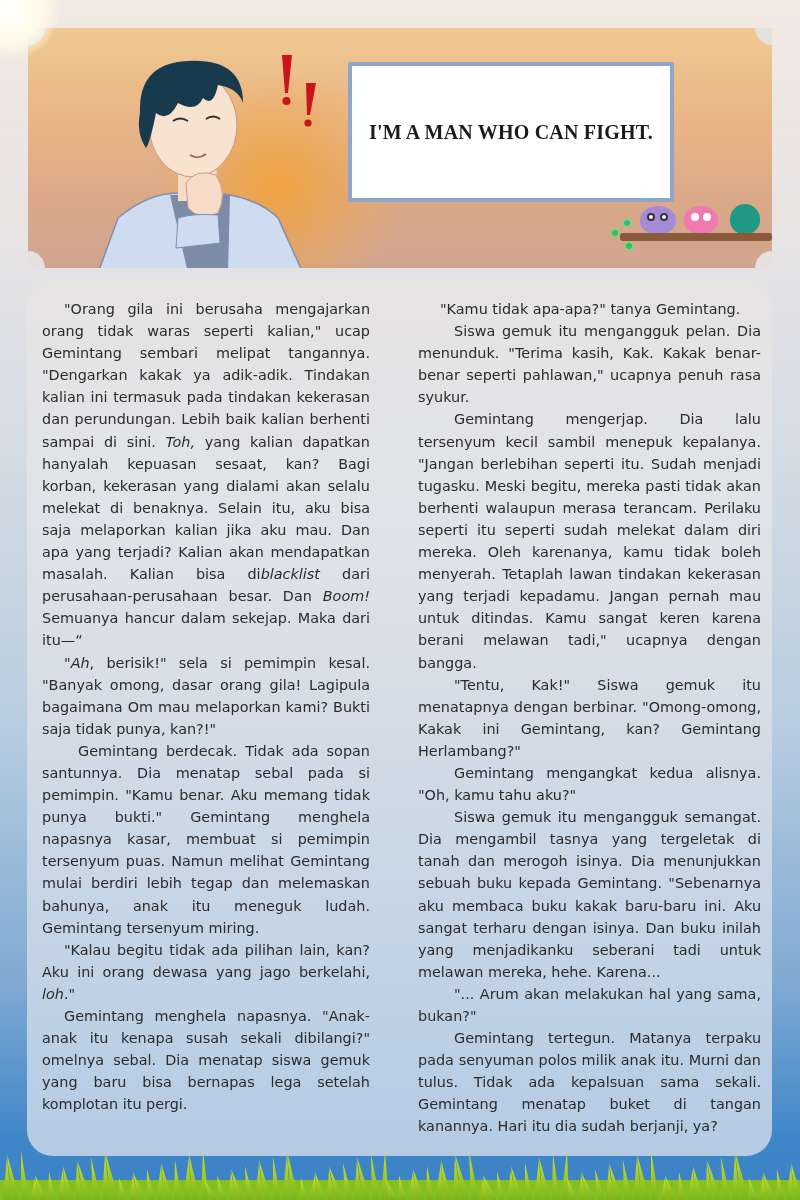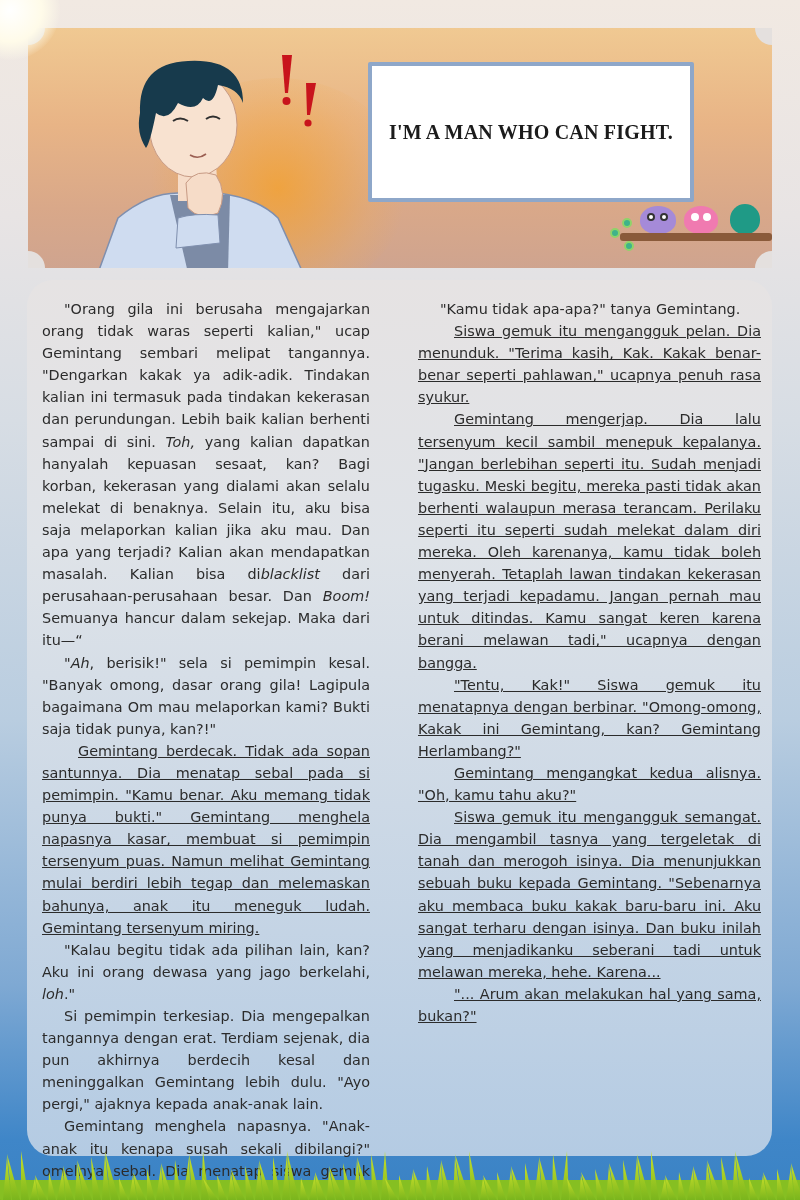--- a/index.html
+++ b/index.html
@@ -46,21 +46,21 @@
     border-radius: 26px;
   }
   .col {
     position: absolute; top: 298px;
     font-family: "DejaVu Sans", sans-serif;
     font-size: 14.4px; line-height: 22.1px; color: #2b2b2b;
   }
   .col.left { left: 42px; width: 328px; }
   .col.right { left: 418px; width: 343px; }
   .col p { text-align: justify; text-indent: 22px; }
-  .col p.deep { text-indent: 36px; text-decoration: underline; }
+  .col p.deep { text-indent: 36px; }
   .col em { }
 
   
   .grass { position: absolute; left: 0; bottom: 0; width: 800px; height: 60px; }
 </style>
 </head>
 <body>
 
 <div class="banner">
   <div class="glow"></div>
@@ -85,21 +85,21 @@
     <path d="M100 175 Q115 170 140 172 L142 200 L98 205 Z" fill="#cfdcf0" stroke="#7f8fae" stroke-width="1"></path>
   </svg>
 
   <svg class="exclaim" style="left:248px;top:25px;" width="60" height="80" viewBox="0 0 60 80">
     <path d="M6 2 L16 2 L12 40 L9 40 Z" fill="#c8141c"></path>
     <circle cx="10.5" cy="48" r="4" fill="#c8141c"></circle>
     <path d="M30 30 L40 30 L34 62 L31 62 Z" fill="#c8141c"></path>
     <circle cx="32" cy="70" r="3.6" fill="#c8141c"></circle>
   </svg>
 
-  <div class="title-box" style="left:340px;top:34px;">
+  <div class="title-box" style="left:320px;top:34px;">
     <span class="title-text">I'M A MAN WHO CAN FIGHT.</span>
   </div>
 
   <div class="owl" style="left:612px;top:178px;width:36px;height:28px;background:#a58ad8;">
     <span class="eye" style="left:7px;top:7px;"></span>
       <span class="eye" style="left:20px;top:7px;"></span>
   </div>
   <div class="owl" style="left:656px;top:178px;width:34px;height:28px;background:#f07ab0;">
     <span class="eye" style="left:7px;top:7px;border-color:#fff;"></span>
       <span class="eye" style="left:19px;top:7px;border-color:#fff;"></span>
@@ -117,31 +117,31 @@
 </div>
 <div class="sun"></div>
 
 <div class="panel"></div>
 
 <div class="col left" id="col-left">
     <p class=""><span>"Orang gila ini berusaha mengajarkan orang tidak waras seperti kalian," ucap Gemintang sembari melipat tangannya. "Dengarkan kakak ya adik-adik. Tindakan kalian ini termasuk pada tindakan kekerasan dan perundungan. Lebih baik kalian berhenti sampai di sini. </span><em>Toh,</em><span> yang kalian dapatkan hanyalah kepuasan sesaat, kan? Bagi korban, kekerasan yang dialami akan selalu melekat di benaknya. Selain itu, aku bisa saja melaporkan kalian jika aku mau. Dan apa yang terjadi? Kalian akan mendapatkan masalah. Kalian bisa di</span><em>blacklist</em><span> dari perusahaan-perusahaan besar. Dan </span><em>Boom!</em><span> Semuanya hancur dalam sekejap. Maka dari itu—“</span></p>
     <p class=""><span>"</span><em>Ah</em><span>, berisik!" sela si pemimpin kesal. "Banyak omong, dasar orang gila! Lagipula bagaimana Om mau melaporkan kami? Bukti saja tidak punya, kan?!"</span></p>
     <p class="deep"><span>Gemintang berdecak. Tidak ada sopan santunnya. Dia menatap sebal pada si pemimpin. "Kamu benar. Aku memang tidak punya bukti." Gemintang menghela napasnya kasar, membuat si pemimpin tersenyum puas. Namun melihat Gemintang mulai berdiri lebih tegap dan melemaskan bahunya, anak itu meneguk ludah. Gemintang tersenyum miring.</span></p>
     <p class=""><span>"Kalau begitu tidak ada pilihan lain, kan? Aku ini orang dewasa yang jago berkelahi, </span><em>loh</em><span>."</span></p>
-    <p class=""><span>Si pemimpin terkesiap. Dia mengepalkan tangannya dengan erat. Terdiam sejenak, dia pun akhirnya berdecih kesal dan meninggalkan Gemintang lebih dulu. "Ayo pergi," ajaknya kepada anak-anak lain.</span></p>
     <p class=""><span>Gemintang menghela napasnya. "Anak-anak itu kenapa susah sekali dibilangi?" omelnya sebal. Dia menatap siswa gemuk yang baru bisa bernapas lega setelah komplotan itu pergi.</span></p>
   </div>
 <div class="col right" id="col-right">
     <p class=""><span>"Kamu tidak apa-apa?" tanya Gemintang.</span></p>
     <p class="deep"><span>Siswa gemuk itu mengangguk pelan. Dia menunduk. "Terima kasih, Kak. Kakak benar-benar seperti pahlawan," ucapnya penuh rasa syukur.</span></p>
     <p class="deep"><span>Gemintang mengerjap. Dia lalu tersenyum kecil sambil menepuk kepalanya. "Jangan berlebihan seperti itu. Sudah menjadi tugasku. Meski begitu, mereka pasti tidak akan berhenti walaupun merasa terancam. Perilaku seperti itu seperti sudah melekat dalam diri mereka. Oleh karenanya, kamu tidak boleh menyerah. Tetaplah lawan tindakan kekerasan yang terjadi kepadamu. Jangan pernah mau untuk ditindas. Kamu sangat keren karena berani melawan tadi," ucapnya dengan bangga.</span></p>
     <p class="deep"><span>"Tentu, Kak!" Siswa gemuk itu menatapnya dengan berbinar. "Omong-omong, Kakak ini Gemintang, kan? Gemintang Herlambang?"</span></p>
     <p class="deep"><span>Gemintang mengangkat kedua alisnya. "Oh, kamu tahu aku?"</span></p>
     <p class="deep"><span>Siswa gemuk itu mengangguk semangat. Dia mengambil tasnya yang tergeletak di tanah dan merogoh isinya. Dia menunjukkan sebuah buku kepada Gemintang. "Sebenarnya aku membaca buku kakak baru-baru ini. Aku sangat terharu dengan isinya. Dan buku inilah yang menjadikanku seberani tadi untuk melawan mereka, hehe. Karena...</span></p>
     <p class="deep"><span>"... Arum akan melakukan hal yang sama, bukan?"</span></p>
+    <p class="deep"><span>Gemintang tertegun. Matanya terpaku pada senyuman polos milik anak itu. Murni dan tulus. Tidak ada kepalsuan sama sekali. Gemintang menatap buket di tangan kanannya. Hari itu dia sudah berjanji, ya?</span></p>
   </div>
 
 <svg class="grass" viewBox="0 0 800 60" preserveAspectRatio="none">
   <defs>
     <linearGradient id="g1" x1="0" y1="0" x2="0" y2="1">
       <stop offset="0" stop-color="#c9e02a"></stop>
       <stop offset="1" stop-color="#7ab51d"></stop>
     </linearGradient>
   </defs>
   <rect x="0" y="40" width="800" height="20" fill="#86bf22"></rect>

